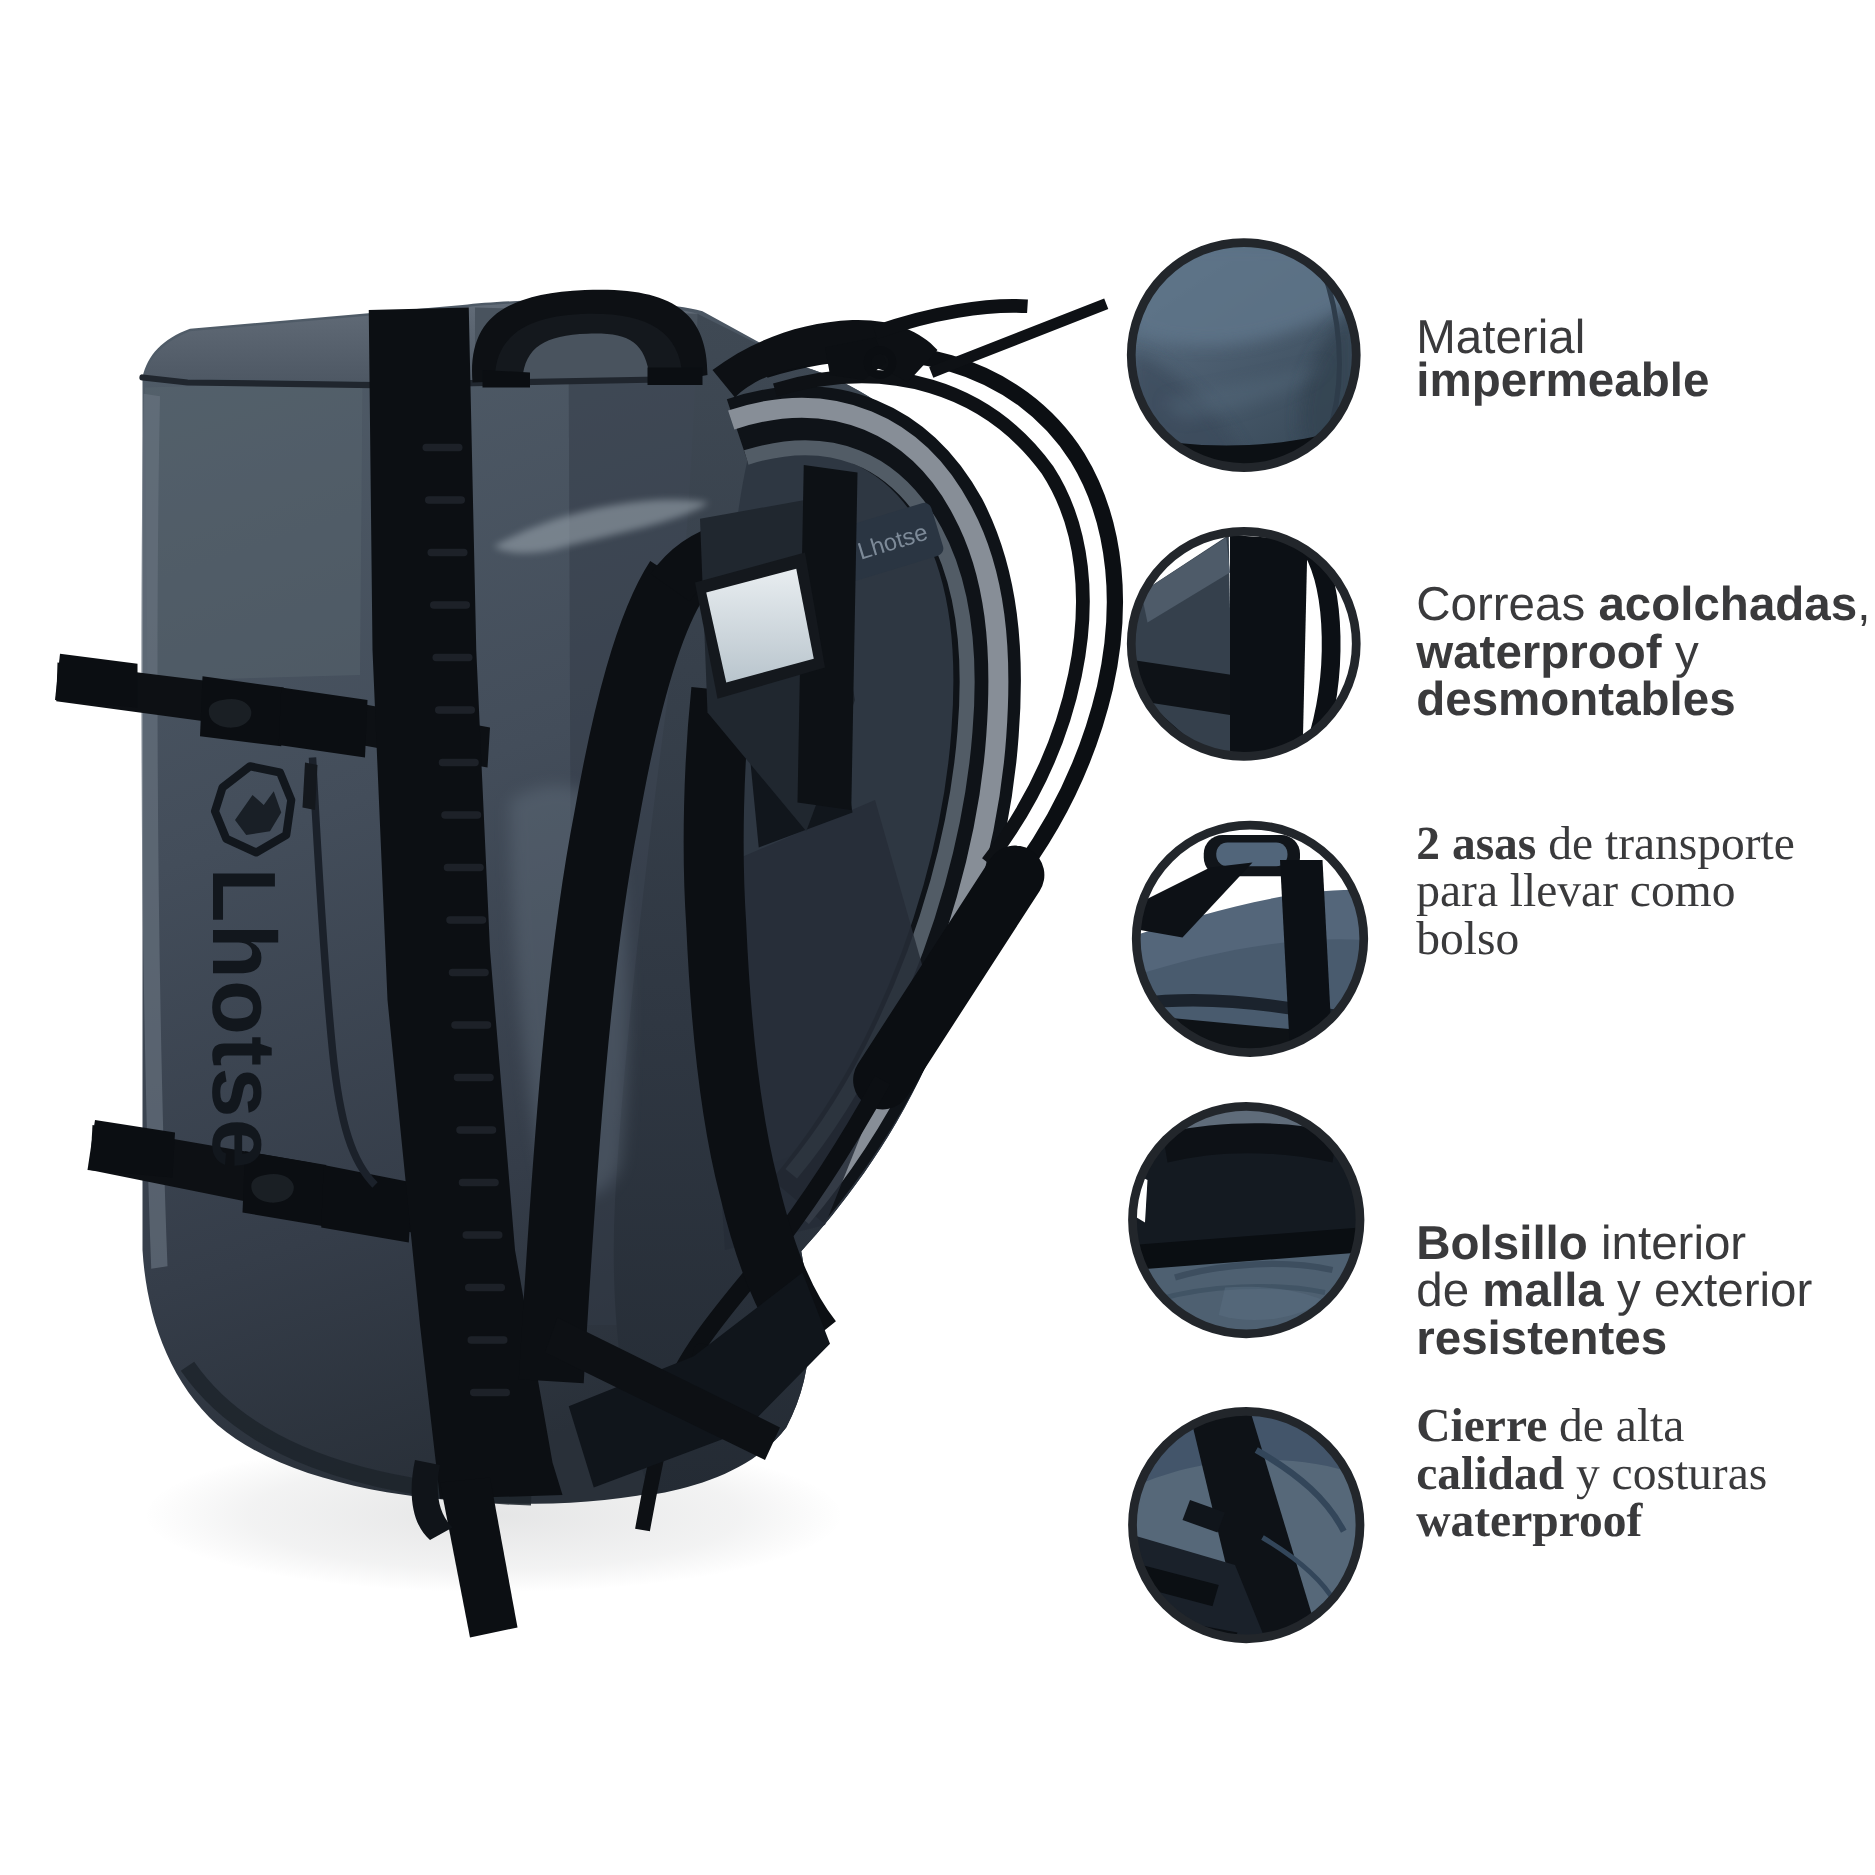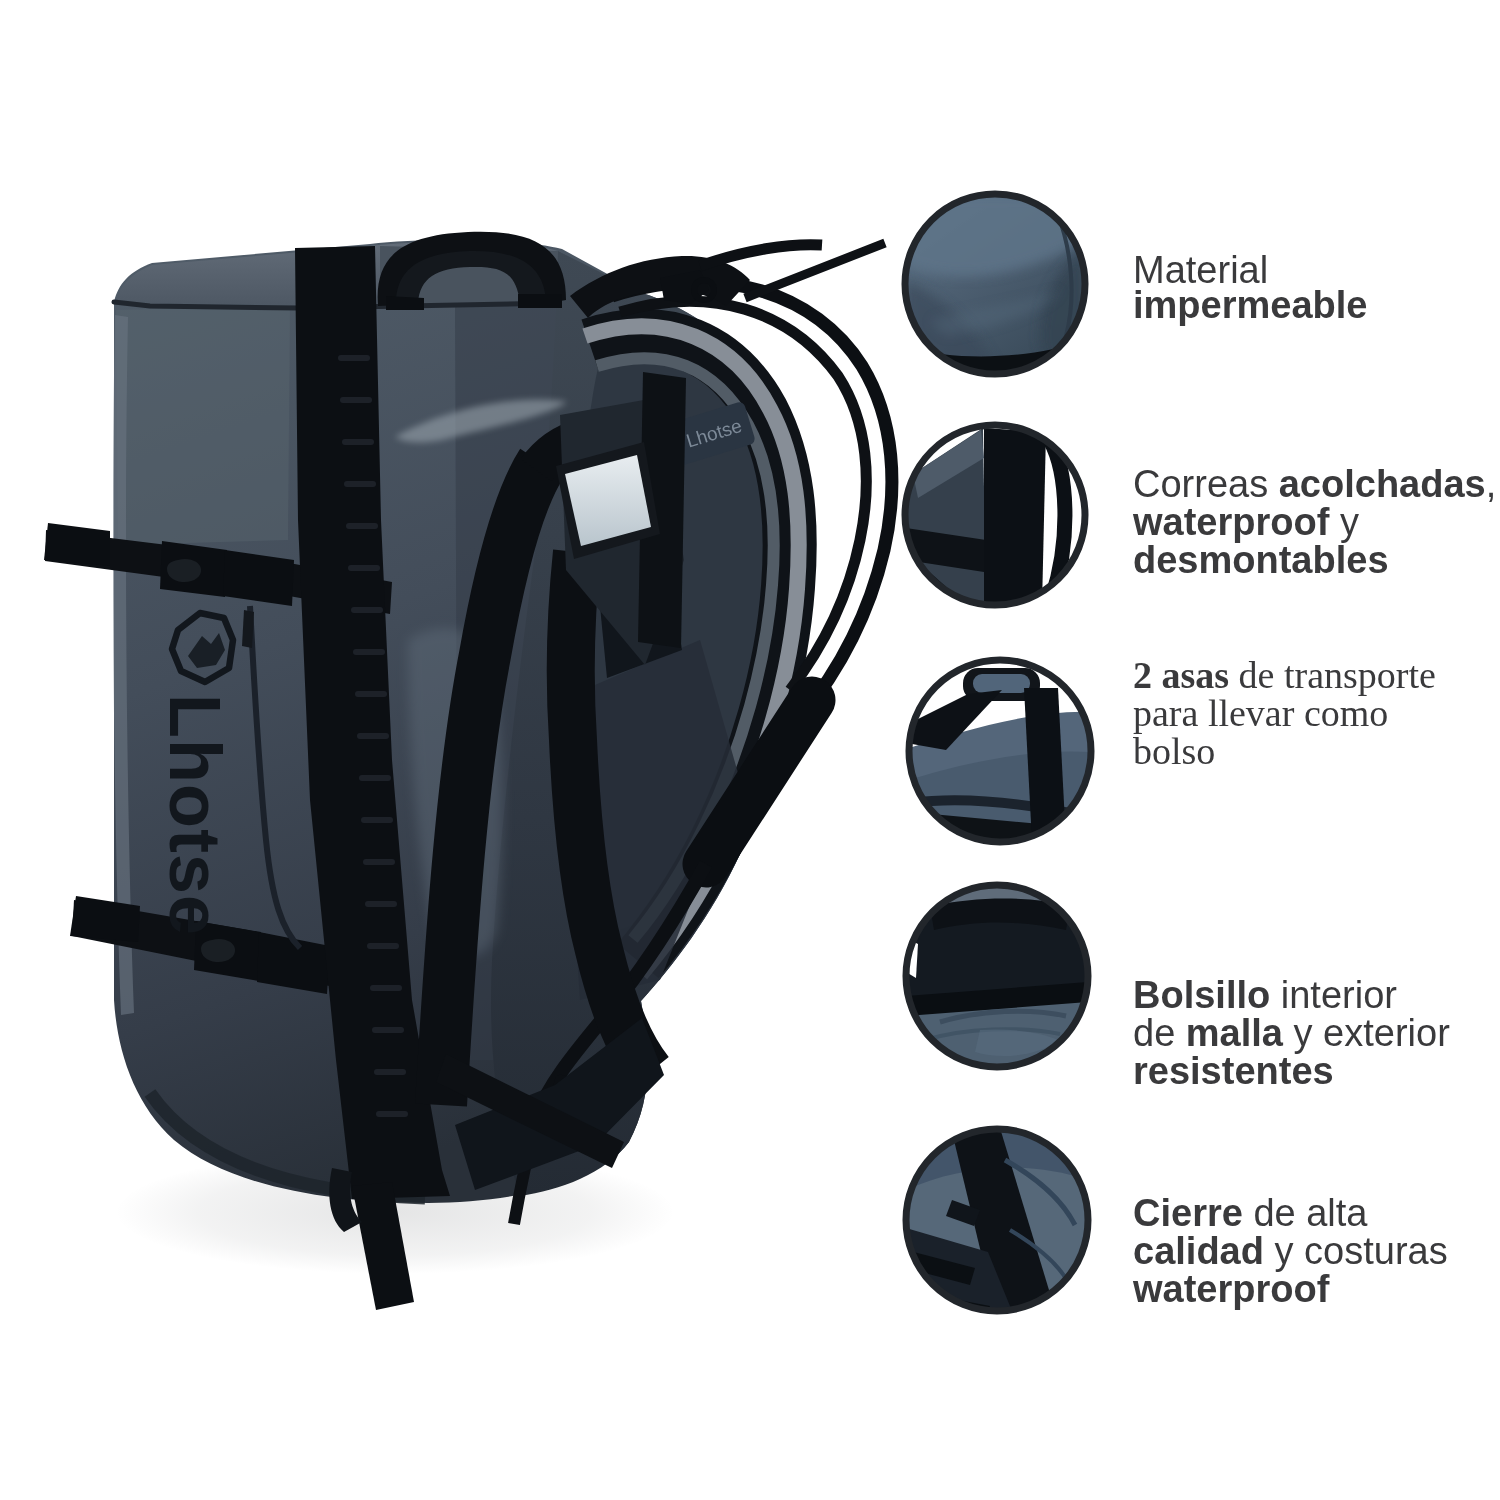--- a/index.html
+++ b/index.html
@@ -258,13 +258,13 @@
   <path d="M952,1200 l28,10 l-6,16 l-28,-10 Z" fill="#10151b"></path>
  </g>
  <circle cx="997" cy="1220" r="91" fill="none" stroke="#22262b" stroke-width="7"></circle>
 </g>
 </svg>
 
 <div class="tx" style="top:253px;line-height:35px;">Material<br><b>impermeable</b></div>
 <div class="tx" style="top:465px;">Correas <b>acolchadas</b>,<br><b>waterproof</b> y<br><b>desmontables</b></div>
 <div class="tx" style="top:656px;font-family:Liberation Serif, serif;"><b>2 asas</b> de transporte<br>para llevar como<br>bolso</div>
 <div class="tx" style="top:976px;"><b>Bolsillo</b> interior<br>de <b>malla</b> y exterior<br><b>resistentes</b></div>
-<div class="tx" style="top:1194px;"><b>Cierre</b> de alta<br><b>calidad</b> y costuras<br><b>waterproof</b></div>
+<div class="tx" style="top:1122px;font-family:Liberation Serif, serif;"><b>Cierre</b> de alta<br><b>calidad</b> y costuras<br><b>waterproof</b></div>
 
 </body></html>

